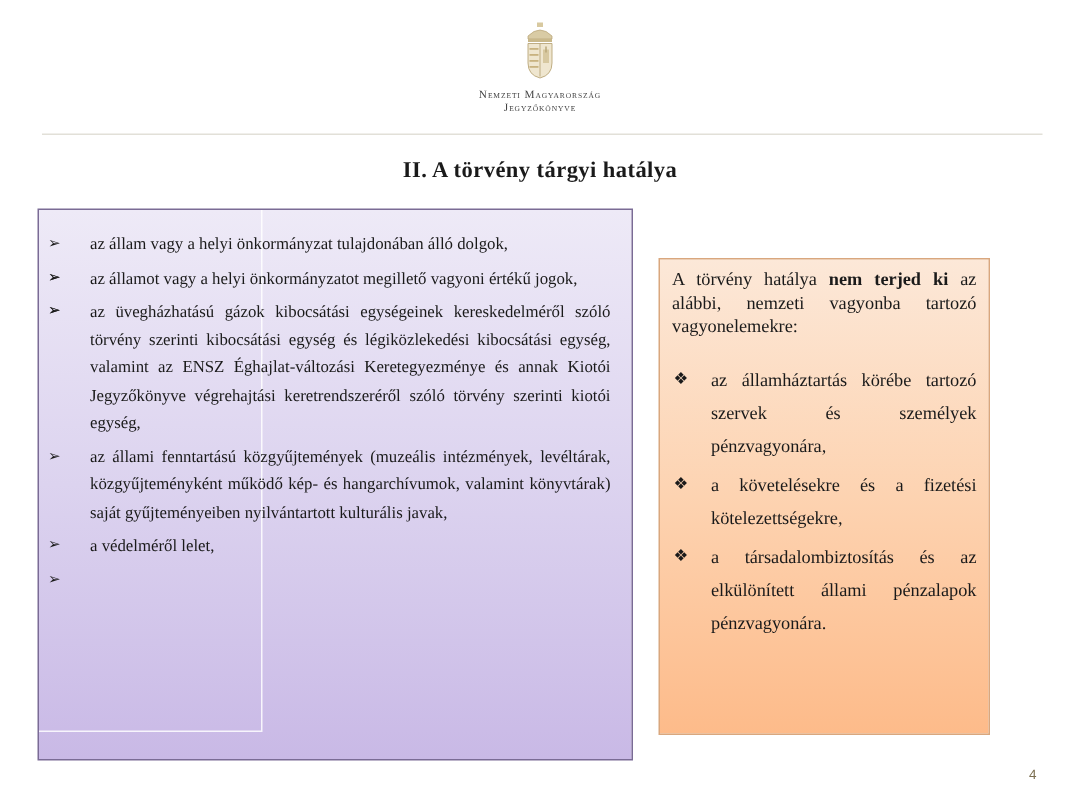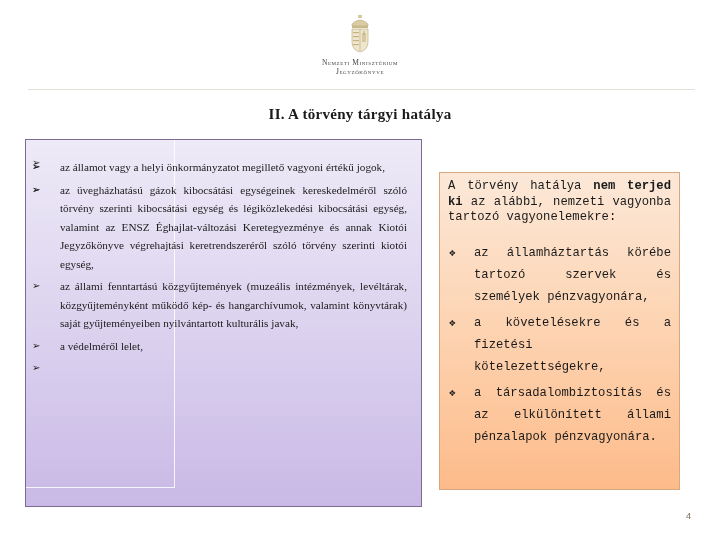--- a/index.html
+++ b/index.html
@@ -25,26 +25,25 @@
     .left-box .inner-guide {
       position: absolute; left: 0; top: 0; width: 148px; height: 347px;
       border-right: 1px solid rgba(255,255,255,0.85);
       border-bottom: 1px solid rgba(255,255,255,0.85);
     }
     .left-list { position: absolute; left: 0; top: 14px; width: 395px; margin: 0; padding: 0; list-style: none; }
     .left-list li { position: relative; padding-left: 34px; padding-right: 14px; font-size: 11.2px; line-height: 18.5px; text-align: justify; margin-bottom: 4px; }
     .left-list li .arrow { position: absolute; left: 6px; top: 0; font-size: 10px; }
 
     .right-box {
-      position: absolute; left: 439px; top: 172px; width: 241px; height: 318px;
+      position: absolute; left: 439px; top: 172px; width: 221px; height: 318px;
       border: 1px solid #d9a77e;
       background: linear-gradient(to bottom, #fce8d8 0%, #fdd3b1 50%, #fdbb8a 100%);
       box-sizing: border-box;
       padding: 6px 8px 0 8px;
-      font-family: Liberation Mono, monospace;
     }
     .right-intro { font-size: 12.2px; line-height: 15.5px; text-align: justify; margin: 0 0 16px 0; }
     .right-intro b { font-weight: bold; }
     .right-list { margin: 0; padding: 0; list-style: none; }
     .right-list li { position: relative; padding-left: 26px; font-size: 12.2px; line-height: 22px; text-align: justify; margin-bottom: 4px; }
     .right-list li .diamond { position: absolute; left: 1px; top: 0; font-size: 11px; }
 
     .page-num { position: absolute; left: 686px; top: 511px; font-size: 9px; color: #7a6d4f; font-family: "Liberation Sans", sans-serif; }
   </style>
 </head>
@@ -57,32 +56,32 @@
     <rect x="3" y="12" width="16" height="2" fill="#c9b88a"></rect>
     <path d="M3 15 L19 15 L19 28 Q19 36 11 38 Q3 36 3 28 Z" fill="#efe6cf" stroke="#b9a678" stroke-width="0.6"></path>
     <line x1="11" y1="15" x2="11" y2="37" stroke="#b9a678" stroke-width="0.6"></line>
     <rect x="4" y="18" width="6" height="1.2" fill="#c8b27f"></rect>
     <rect x="4" y="22" width="6" height="1.2" fill="#c8b27f"></rect>
     <rect x="4" y="26" width="6" height="1.2" fill="#c8b27f"></rect>
     <rect x="4" y="30" width="6" height="1.2" fill="#c8b27f"></rect>
     <rect x="13" y="19" width="4" height="9" fill="#d7c8a0"></rect>
     <rect x="14.5" y="17" width="1" height="4" fill="#b9a678"></rect>
   </svg>
-  <div class="logo-line1">Nemzeti Minisztérium</div>
+  <div class="logo-line1">Nemzeti Magyarország</div>
   <div class="logo-line2">Jegyzőkönyve</div>
 </div>
 
 <div class="rule"></div>
 
 <div class="title">II. A törvény tárgyi hatálya</div>
 
 <div class="left-box">
   <div class="inner-guide"></div>
   <ul class="left-list">
-    <li><span class="arrow">➢</span></li>
+    <li><span class="arrow">➢</span><span>az állam vagy a helyi önkormányzat tulajdonában álló dolgok,</span></li>
     <li><span class="arrow">➢</span></li>
     <li><span class="arrow">➢</span><span>az államot vagy a helyi önkormányzatot megillető vagyoni értékű jogok,</span></li>
     <li><span class="arrow">➢</span></li>
     <li><span class="arrow">➢</span><span>az üvegházhatású gázok kibocsátási egységeinek kereskedelméről szóló törvény szerinti kibocsátási egység és légiközlekedési kibocsátási egység, valamint az ENSZ Éghajlat-változási Keretegyezménye és annak Kiotói Jegyzőkönyve végrehajtási keretrendszeréről szóló törvény szerinti kiotói egység,</span></li>
     <li><span class="arrow">➢</span><span>az állami fenntartású közgyűjtemények (muzeális intézmények, levéltárak, közgyűjteményként működő kép- és hangarchívumok, valamint könyvtárak) saját gyűjteményeiben nyilvántartott kulturális javak,</span></li>
     <li><span class="arrow">➢</span><span>a védelméről lelet,</span></li>
     <li><span class="arrow">➢</span></li>
   </ul>
 </div>
 

